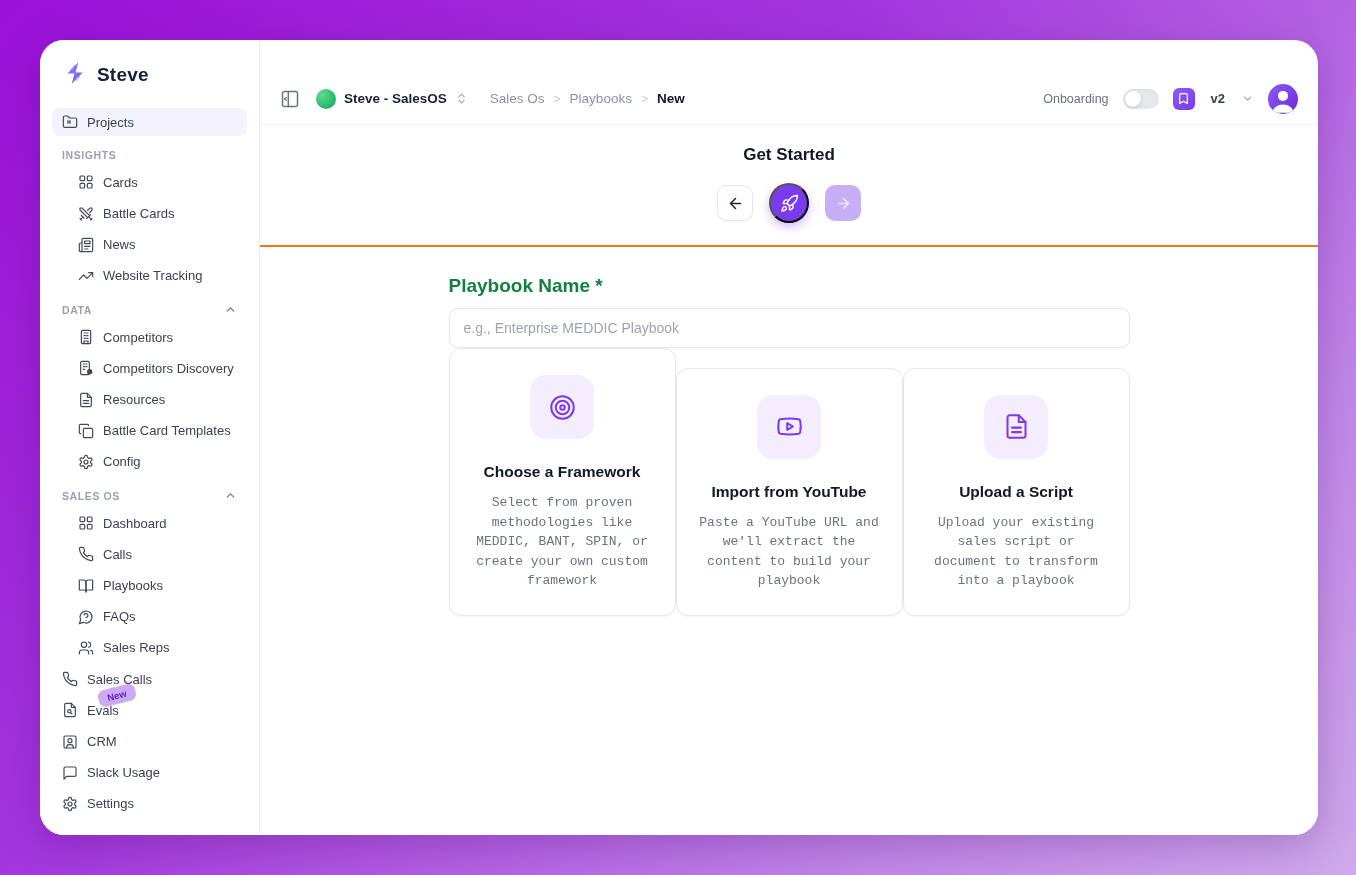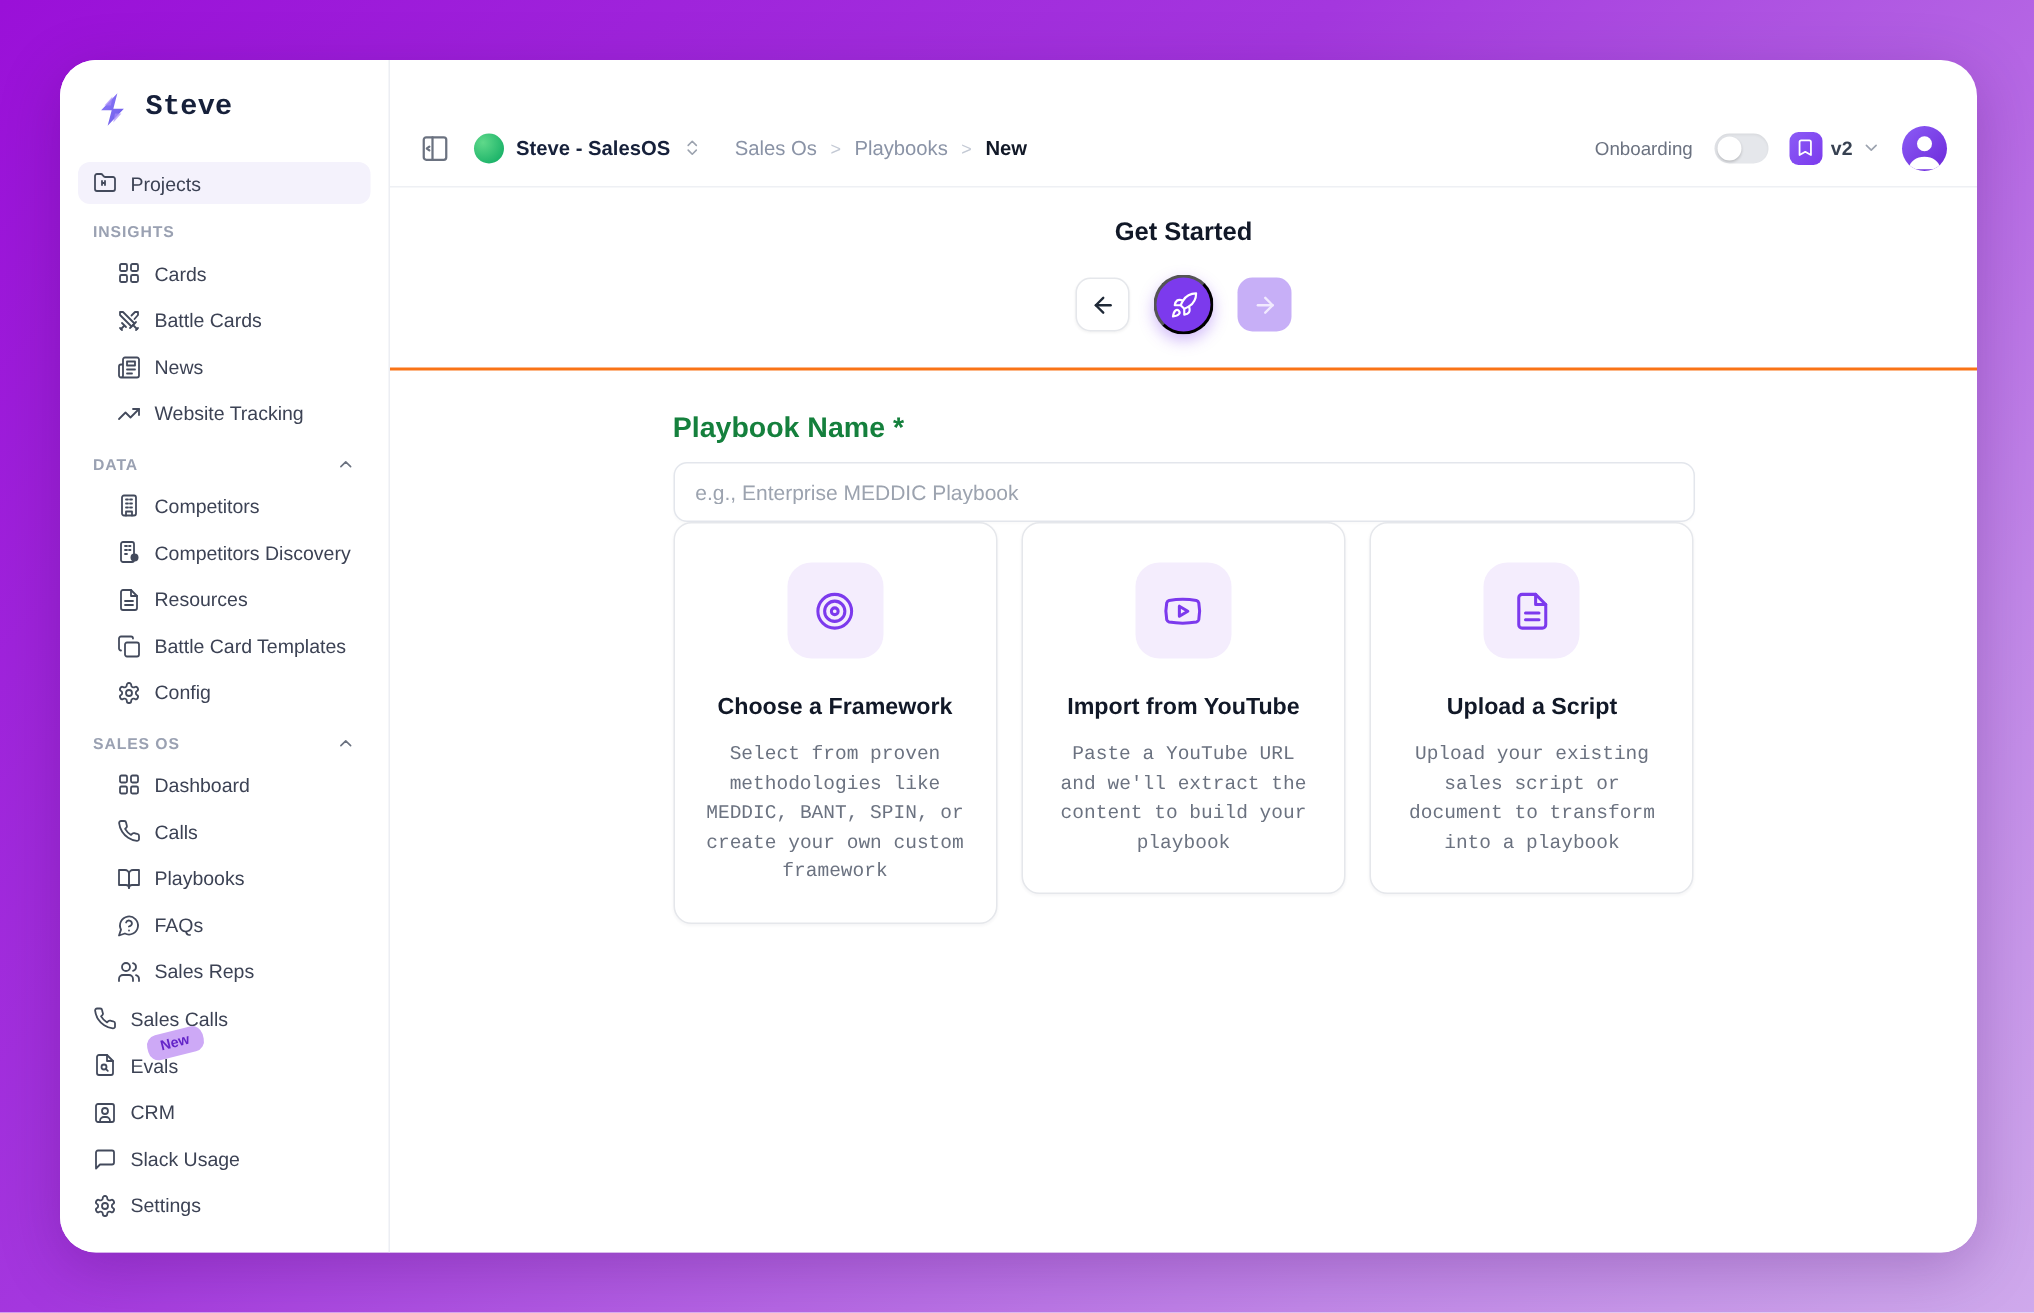--- a/index.html
+++ b/index.html
@@ -11,21 +11,21 @@
   .window {
     position:absolute; left:40px; top:40px; width:1278px; height:795px;
     background:#fff; border-radius:24px; display:flex; overflow:hidden;
     box-shadow: 0 10px 40px rgba(60,0,90,.25);
   }
   
   .sidebar {
     width:220px; min-width:220px; border-right:1px solid #ECEEF3;
     padding:14px 12px; display:flex; flex-direction:column; background:#fff;
   }
-  .logo-row { display:flex; align-items:flex-start; gap:9px; padding:6px 10px 22px;font-family:Liberation Mono, monospace; }
+  .logo-row { display:flex; align-items:flex-end; gap:9px; padding:6px 10px 22px; }
   .logo-mark { width:26px; height:26px; }
   .logo-text { font-size:19px; font-weight:800; color:#16203A; letter-spacing:.2px; }
   .nav-item {
     display:flex; align-items:center; gap:9px; padding:0 10px; height:29px;
     border-radius:8px; font-size:13px; color:#3C4254; cursor:pointer;
     position:relative; margin-bottom:3px;
   }
   .nav-item.active { background:#F4F2FC; }
   .nav-item .ic { color:#434A5C; flex:0 0 auto; }
   .section-label {
@@ -58,21 +58,21 @@
   .breadcrumb { display:flex; align-items:center; gap:9px; margin-left:10px; font-size:13.5px; color:#8A93A6; }
   .crumb { cursor:pointer; }
   .crumb-sep { color:#C3C9D4; font-size:12px; }
   .crumb.current { color:#111827; font-weight:700; }
   .topbar-right { margin-left:auto; display:flex; align-items:center; gap:14px; }
   .onboarding-label { font-size:12.5px; color:#6B7280; }
   .toggle { width:36px; height:20px; background:#E5E7EB; border-radius:10px; position:relative; cursor:pointer;
     box-shadow: inset 0 1px 2px rgba(0,0,0,.06); }
   .toggle-knob { position:absolute; left:2px; top:2px; width:16px; height:16px; background:#fff; border-radius:50%;
     box-shadow:0 1px 2px rgba(0,0,0,.2); }
-  .version-chip { display:flex; align-items:center; gap:6px; cursor:pointer; }
+  .version-chip { display:flex; align-items:center; gap:16px; cursor:pointer; }
   .version-badge { width:22px; height:22px; border-radius:6px; background:linear-gradient(135deg,#8B5CF6,#7C3AED);
     display:flex; align-items:center; justify-content:center; color:#fff; }
   .version-badge .ic { width:13px; height:13px; }
   .version-text { font-size:13px; color:#374151; font-weight:600; }
   .version-caret { color:#9CA3AF; } .version-caret .ic { width:13px; height:13px; }
   .avatar { width:30px; height:30px; border-radius:50%; background:linear-gradient(135deg,#8B5CF6,#6D28D9);
     overflow:hidden; cursor:pointer; display:flex; align-items:flex-end; justify-content:center; }
   .avatar svg { width:30px; height:30px; display:block; }
   
   .wizard-head { border-bottom:2px solid #f97316; padding:20px 0 22px; text-align:center; }
@@ -99,21 +99,21 @@
   .content { flex:1; overflow:auto; display:flex; flex-direction:column; align-items:center; padding-top:28px; }
   .content-inner { width:681px; }
   .field-label { font-size:19px; font-weight:700; color:#15803d; margin-bottom:11px; }
   .text-input {
     width:100%; height:40px; border:1px solid #E3E6EC; border-radius:9px; padding:0 14px;
     font-size:14px; color:#111827; font-family:"Liberation Sans", sans-serif; outline:none;
     box-shadow:0 1px 2px rgba(0,0,0,.02);
   }
   .text-input::placeholder { color:#9CA3AF; }
   .question { margin-top:36px; font-size:14.5px; font-weight:700; color:#1F2937; margin-bottom:18px; }
-  .cards { display:flex; gap:16px; align-items:flex-start; }
+  .cards { display:flex; align-items:flex-end; }
   .option-card {
     flex:1; border:1px solid #E5E7EB; border-radius:12px; background:#fff; cursor:pointer;
     padding:26px 16px 24px; text-align:center; box-shadow:0 1px 2px rgba(16,24,40,.04);
   }
   .card-icon-box {
     width:64px; height:64px; border-radius:16px; background:#F4EDFD; color:#7C3AED;
     display:flex; align-items:center; justify-content:center; margin:0 auto 24px;
   }
   .card-icon-box .ic { width:27px; height:27px; }
   .card-title { font-size:15.5px; font-weight:800; color:#111827; margin-bottom:12px; }

